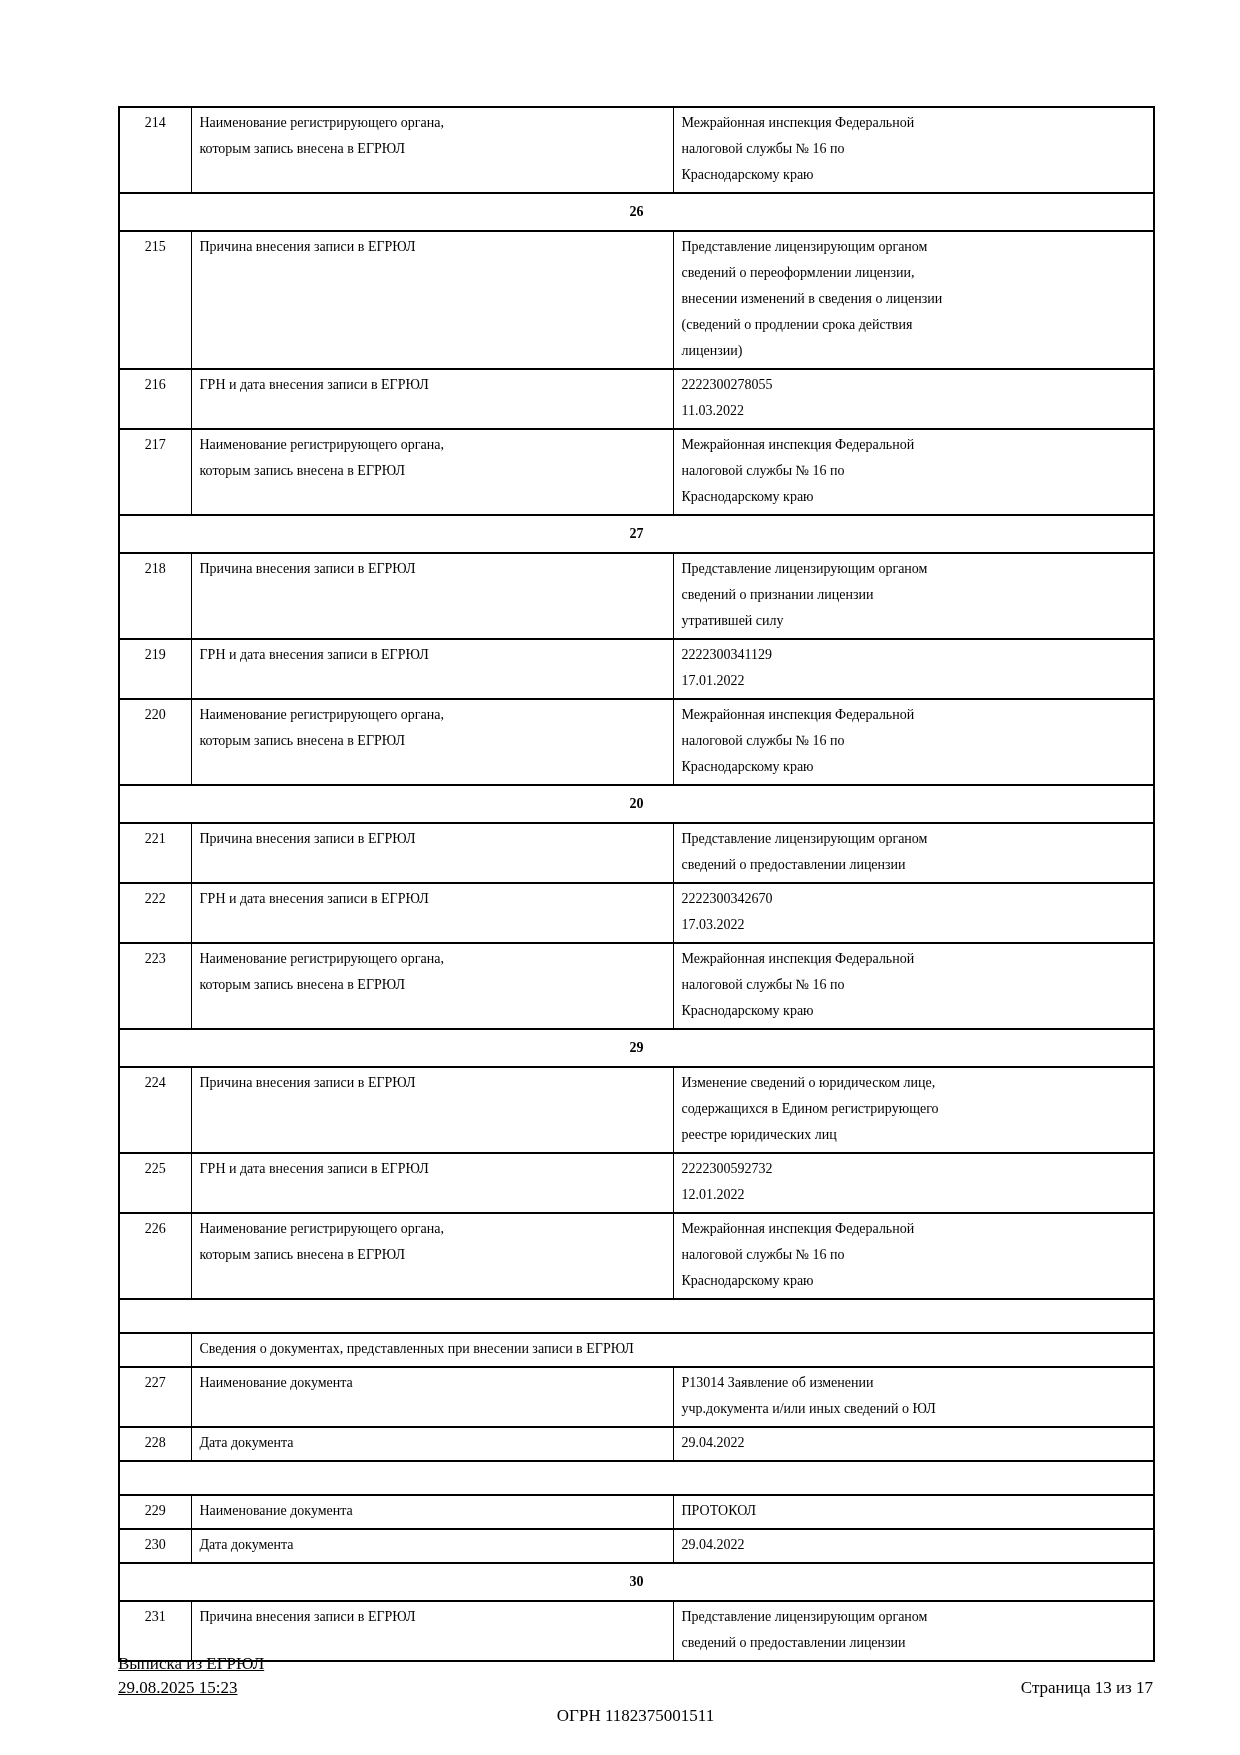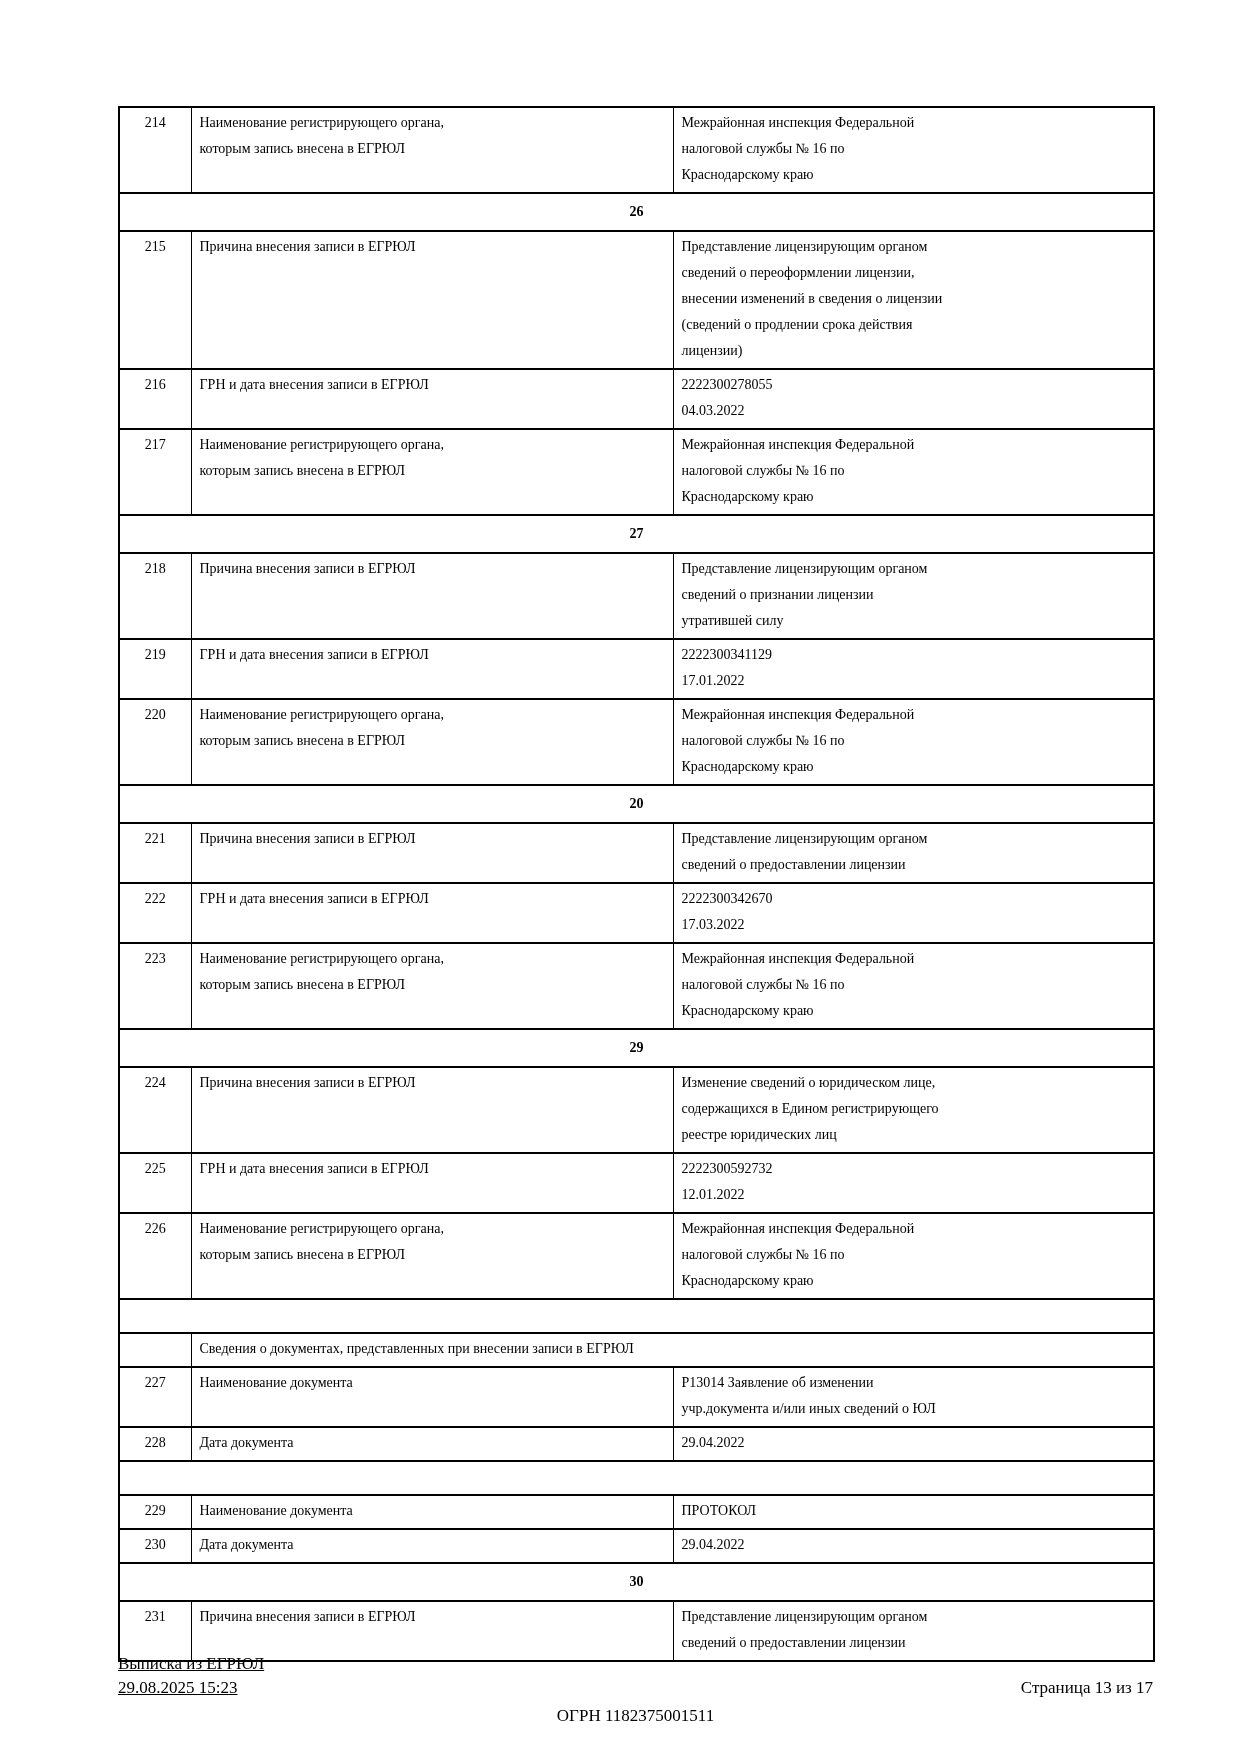--- a/index.html
+++ b/index.html
@@ -114,21 +114,21 @@
         <td class="cell-value">Представление лицензирующим органом
 сведений о переоформлении лицензии,
 внесении изменений в сведения о лицензии
 (сведений о продлении срока действия
 лицензии)</td>
       </tr>
       <tr>
         <td class="cell-num">216</td>
         <td class="cell-label">ГРН и дата внесения записи в ЕГРЮЛ</td>
         <td class="cell-value">2222300278055
-04.03.2022</td>
+11.03.2022</td>
       </tr>
       <tr>
         <td class="cell-num">217</td>
         <td class="cell-label">Наименование регистрирующего органа,
 которым запись внесена в ЕГРЮЛ</td>
         <td class="cell-value">Межрайонная инспекция Федеральной
 налоговой службы № 16 по
 Краснодарскому краю</td>
       </tr>
       <tr>

